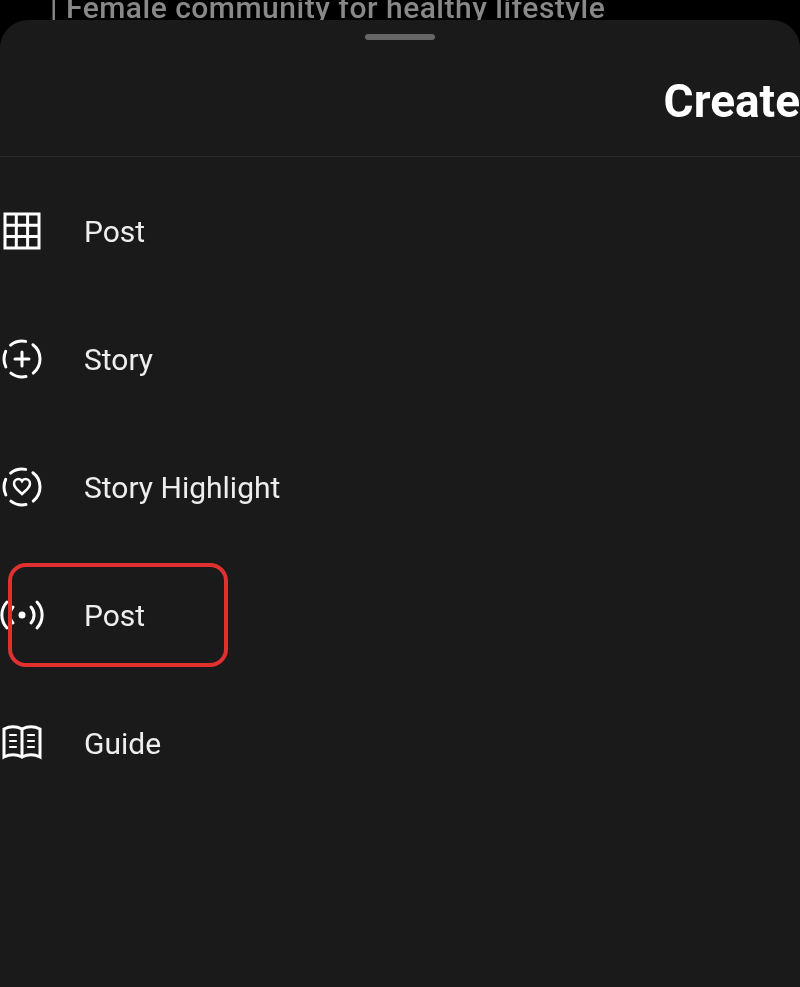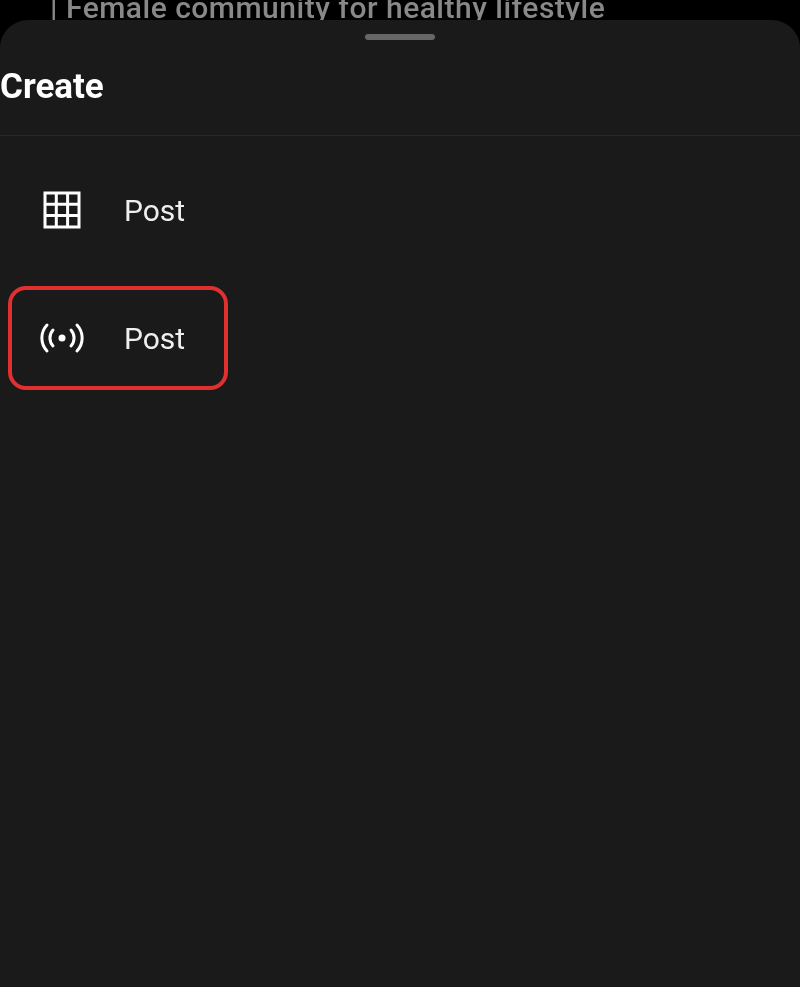--- a/index.html
+++ b/index.html
@@ -40,37 +40,36 @@
     }
     .drag-handle {
       width: 70px;
       height: 6px;
       background: #666;
       border-radius: 3px;
       margin: 14px auto 0 auto;
     }
     .sheet-title {
       color: #fff;
-      font-size: 35px;
+      font-size: 46px;
       font-weight: 700;
-      text-align: left;
-      margin-top: 26px;
+      text-align: right;
+      margin-top: 34px;
       padding-bottom: 28px;
       border-bottom: 1px solid #2a2a2a;
     }
     .menu {
       display: flex;
       flex-direction: column;
       padding-top: 10px;
     }
     .menu-item {
       display: flex;
       align-items: center;
       height: 128px;
-      padding-left: 40px;
       position: relative;
     }
     .menu-item-label {
       color: #eee;
       font-size: 30px;
       font-weight: 400;
       margin-left: 40px;
     }
     .icon-slot {
       width: 44px;
@@ -112,31 +111,65 @@
           <line x1="14.3" y1="3" x2="14.3" y2="37"></line>
           <line x1="25.6" y1="3" x2="25.6" y2="37"></line>
           <line x1="3" y1="14.3" x2="37" y2="14.3"></line>
           <line x1="3" y1="25.6" x2="37" y2="25.6"></line>
         </svg>
       </span>
       <span class="menu-item-label">Post</span>
     </div>
 
 
+    <div class="menu-item">
+      <span class="icon-slot">
+        <svg width="44" height="44" viewBox="0 0 44 44" fill="none" stroke="#fff" stroke-width="3" stroke-linecap="round">
+          <circle cx="22" cy="22" r="18" stroke-dasharray="16 8"></circle>
+          <line x1="22" y1="15" x2="22" y2="29"></line>
+          <line x1="15" y1="22" x2="29" y2="22"></line>
+        </svg>
+      </span>
+      <span class="menu-item-label">Story</span>
+    </div>
 
+    <div class="menu-item">
+      <span class="icon-slot">
+        <svg width="44" height="44" viewBox="0 0 44 44" fill="none" stroke="#fff" stroke-width="3" stroke-linecap="round">
+          <circle cx="22" cy="22" r="18" stroke-dasharray="16 8"></circle>
+          <path d="M22 29 C18 25 14 23 14 18.5 C14 16 16 14 18.5 14 C20 14 21.3 14.8 22 16 C22.7 14.8 24 14 25.5 14 C28 14 30 16 30 18.5 C30 23 26 25 22 29 Z" stroke-width="2.5"></path>
+        </svg>
+      </span>
+      <span class="menu-item-label">Story Highlight</span>
+    </div>
 
     <div class="menu-item">
       <div class="highlight-box"></div>
       <span class="icon-slot">
         <svg width="44" height="44" viewBox="0 0 44 44" fill="none" stroke="#fff" stroke-width="3" stroke-linecap="round">
           <circle cx="22" cy="22" r="3.5" fill="#fff" stroke="none"></circle>
           <path d="M13 14 A 12 12 0 0 0 13 30"></path>
           <path d="M31 14 A 12 12 0 0 1 31 30"></path>
           <path d="M7 9 A 19 19 0 0 0 7 35"></path>
           <path d="M37 9 A 19 19 0 0 1 37 35"></path>
         </svg>
       </span>
       <span class="menu-item-label">Post</span>
     </div>
 
+    <div class="menu-item">
+      <span class="icon-slot">
+        <svg width="44" height="40" viewBox="0 0 44 40" fill="none" stroke="#fff" stroke-width="3" stroke-linecap="round">
+          <path d="M4 6 C10 3 16 3 22 6 C28 3 34 3 40 6 L40 34 C34 31 28 31 22 34 C16 31 10 31 4 34 Z"></path>
+          <line x1="22" y1="6" x2="22" y2="34"></line>
+          <line x1="10" y1="12" x2="16" y2="12" stroke-width="2.2"></line>
+          <line x1="10" y1="18" x2="16" y2="18" stroke-width="2.2"></line>
+          <line x1="10" y1="24" x2="16" y2="24" stroke-width="2.2"></line>
+          <line x1="28" y1="12" x2="34" y2="12" stroke-width="2.2"></line>
+          <line x1="28" y1="18" x2="34" y2="18" stroke-width="2.2"></line>
+          <line x1="28" y1="24" x2="34" y2="24" stroke-width="2.2"></line>
+        </svg>
+      </span>
+      <span class="menu-item-label">Guide</span>
+    </div>
 
   </div>
 </div>
 
 </body></html>

